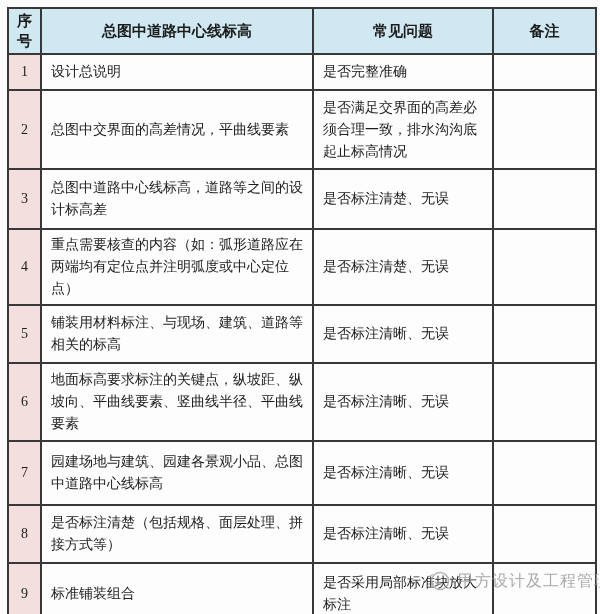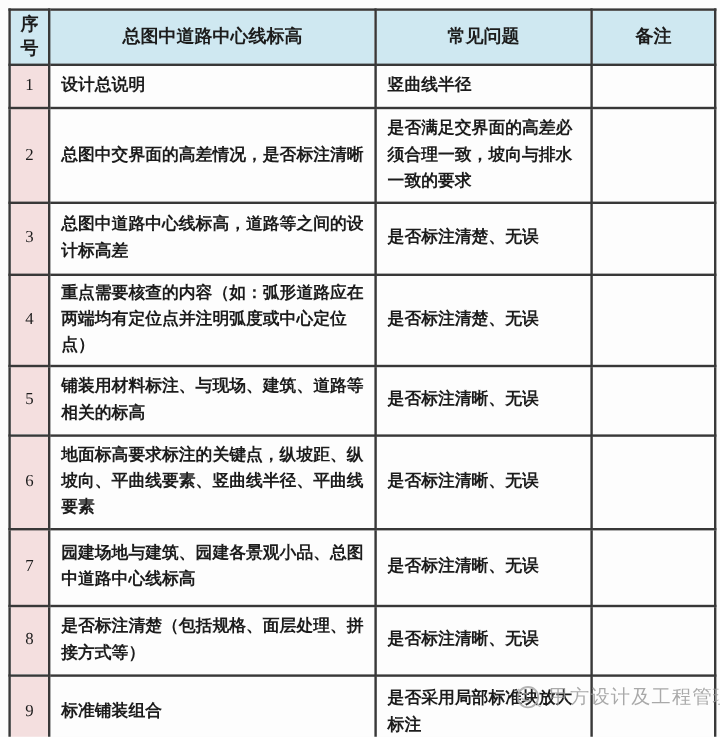--- a/index.html
+++ b/index.html
@@ -47,21 +47,20 @@
     font-size: 14px;
     padding: 2px;
   }
   td.content-cell,
   td.issue-cell {
     font-size: 14px;
     line-height: 22px;
     text-align: left;
     padding: 4px 5px 4px 9px;
     background: #fdfdfd;
-    font-weight: bold;
   }
   td.note-cell {
     background: #fdfdfd;
   }
   
   tr.hrow      { height: 39px; }
   tr.row-0     { height: 36px; }
   tr.row-1     { height: 79px; }
   tr.row-2     { height: 60px; }
   tr.row-3     { height: 59px; }
@@ -103,27 +102,27 @@
         <th>序号</th>
         <th>总图中道路中心线标高</th>
         <th>常见问题</th>
         <th>备注</th>
       </tr>
     </thead>
     <tbody>
       <tr class="row-0">
         <td class="no-cell">1</td>
         <td class="content-cell">设计总说明</td>
-        <td class="issue-cell">竖曲线半径</td>
+        <td class="issue-cell">是否完整准确</td>
         <td class="note-cell"></td>
       </tr>
       <tr class="row-1">
         <td class="no-cell">2</td>
-        <td class="content-cell">总图中交界面的高差情况，是否标注清晰</td>
-        <td class="issue-cell">是否满足交界面的高差必须合理一致，坡向与排水一致的要求</td>
+        <td class="content-cell">总图中交界面的高差情况，平曲线要素</td>
+        <td class="issue-cell">是否满足交界面的高差必须合理一致，排水沟沟底起止标高情况</td>
         <td class="note-cell"></td>
       </tr>
       <tr class="row-2">
         <td class="no-cell">3</td>
         <td class="content-cell">总图中道路中心线标高，道路等之间的设计标高差</td>
         <td class="issue-cell">是否标注清楚、无误</td>
         <td class="note-cell"></td>
       </tr>
       <tr class="row-3">
         <td class="no-cell">4</td>

